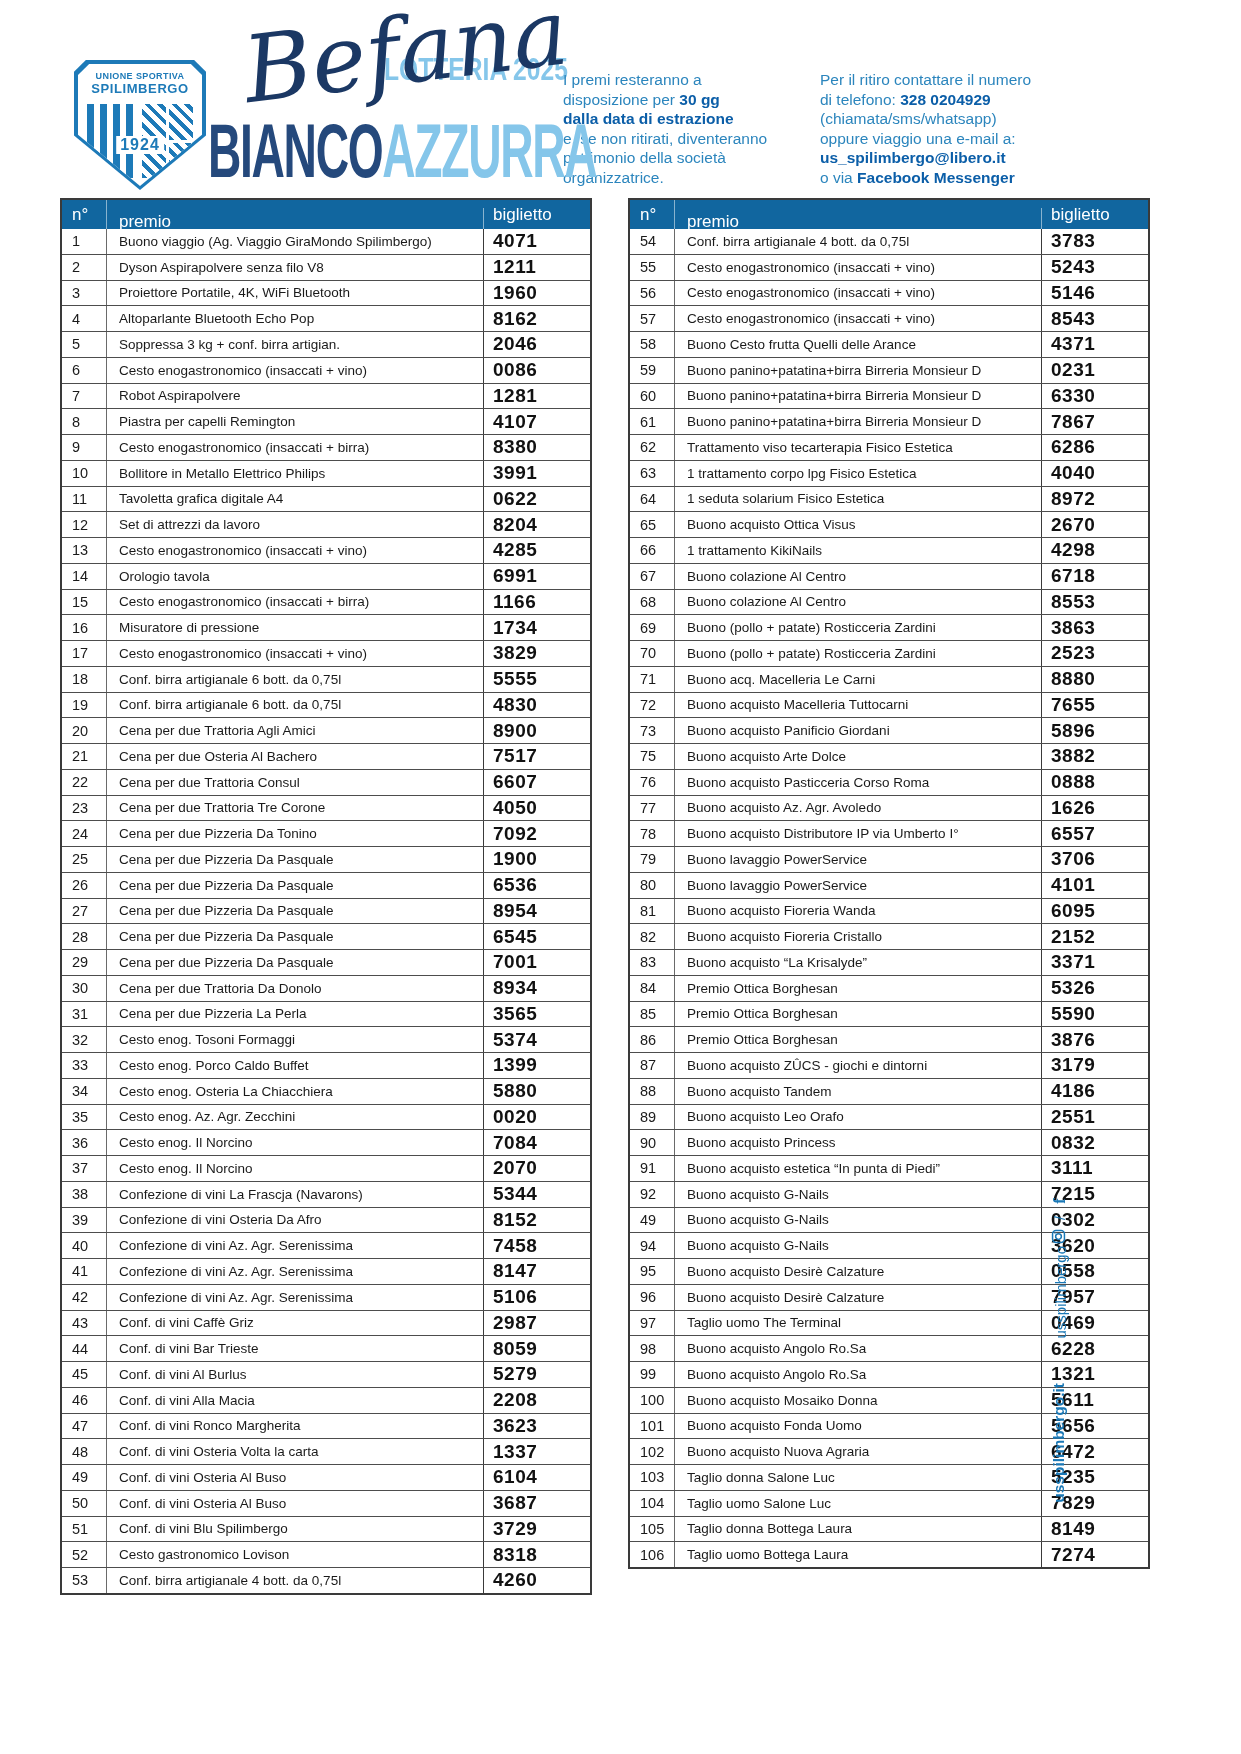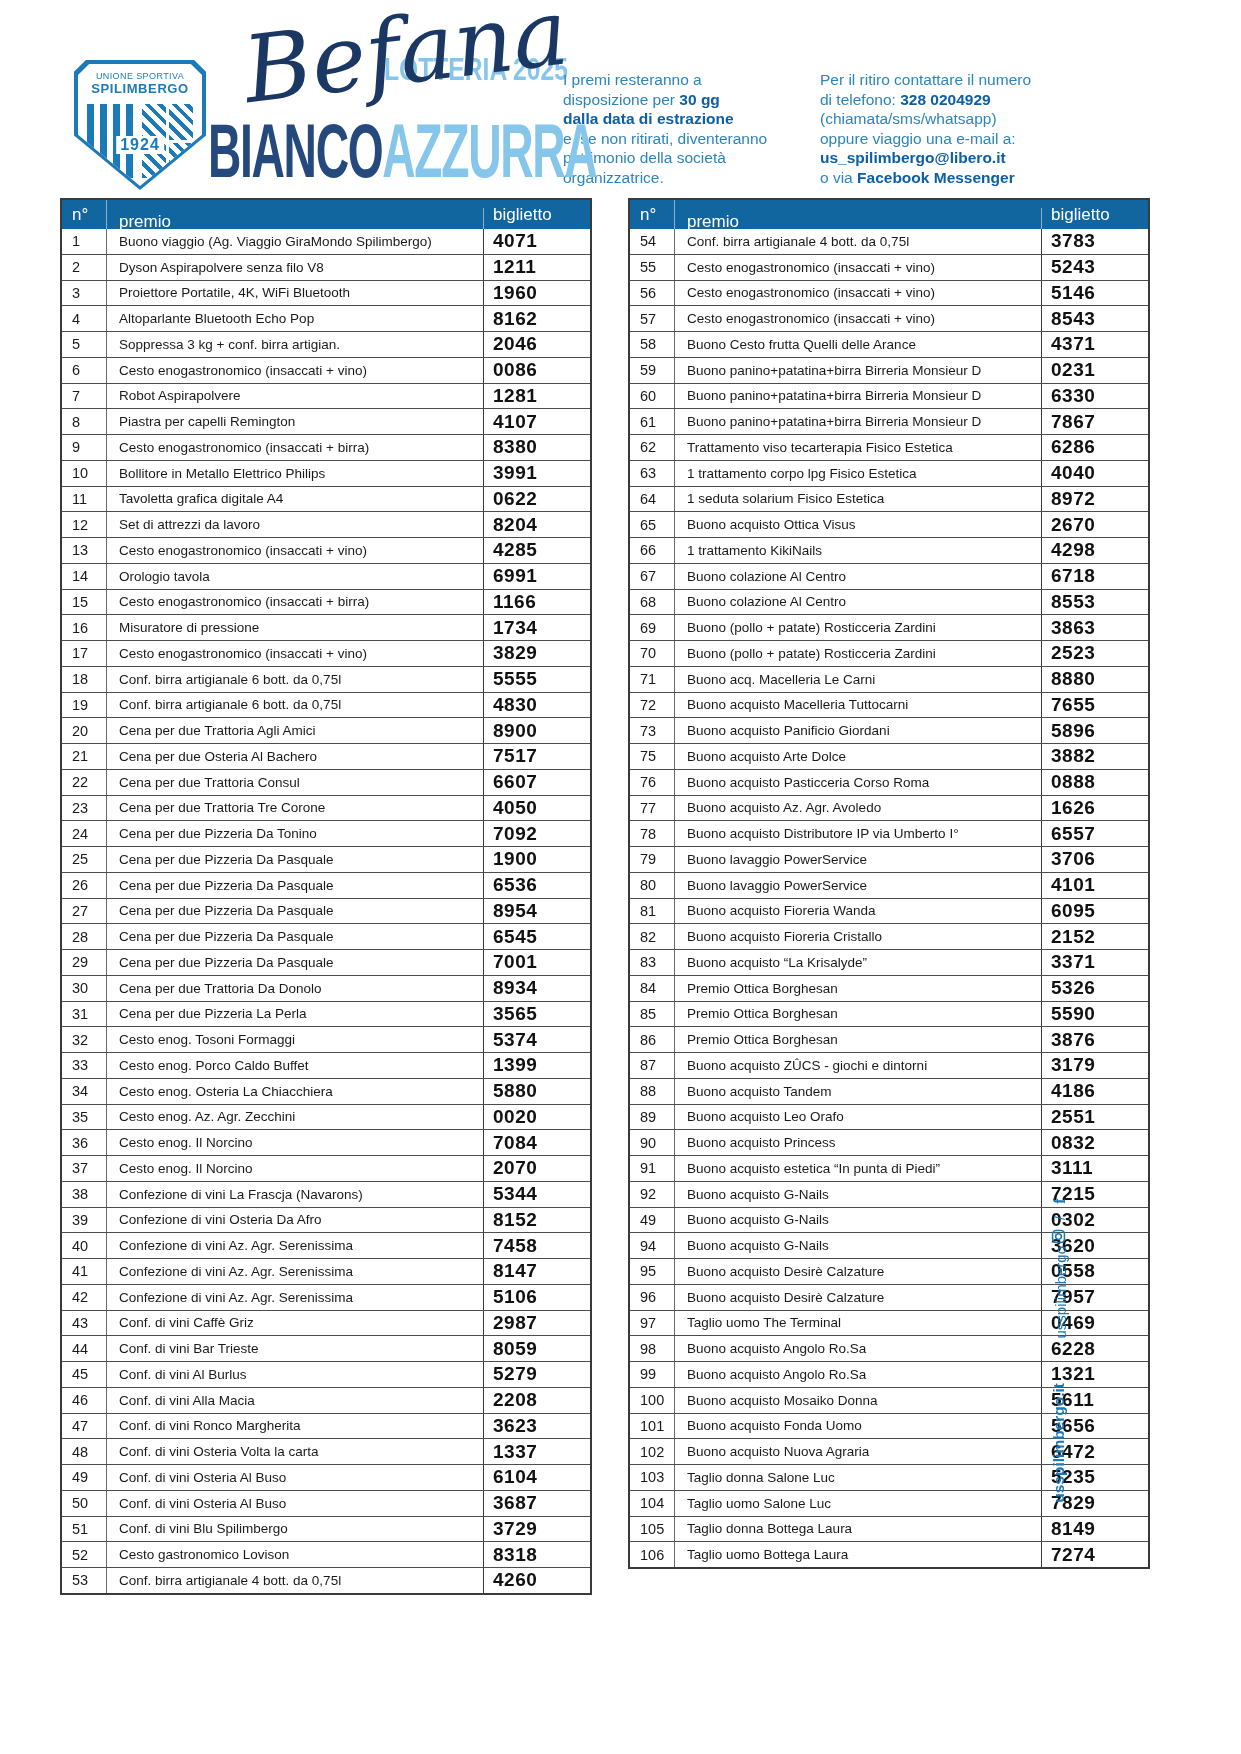--- a/index.html
+++ b/index.html
@@ -5,21 +5,21 @@
   html,body{margin:0;padding:0;background:#e8e8e8;}
   .page{position:relative;width:1241px;height:1754px;background:#ffffff;margin:0 auto;
         font-family:"Liberation Sans",sans-serif;overflow:hidden;}
 
   
   .logo{position:absolute;left:74px;top:60px;width:132px;height:130px;}
   .shield-outer{width:100%;height:100%;background:#1d7ab8;position:relative;
     clip-path:polygon(9% 0,91% 0,100% 9%,100% 58%,50% 100%,0 58%,0 9%);}
   .shield-inner{position:absolute;inset:4px;background:#fff;
     clip-path:polygon(9% 0,91% 0,100% 9%,100% 58%,50% 100%,0 58%,0 9%);}
-  .logo-t1{margin-top:7px;text-align:center;font-size:9px;font-weight:normal;color:#1d7ab8;letter-spacing:.4px;}
+  .logo-t1{margin-top:7px;text-align:center;font-size:9px;font-weight:bold;color:#1d7ab8;letter-spacing:.4px;}
   .logo-t2{text-align:center;font-size:13px;font-weight:bold;color:#1d7ab8;letter-spacing:.6px;}
   .logo-body{position:absolute;top:40px;left:9px;right:9px;bottom:8px;display:flex;gap:3px;}
   .logo-stripes{flex:1;background:repeating-linear-gradient(90deg,#1d7ab8 0 7px,#ffffff 7px 13px);}
   .logo-quad{flex:1;display:grid;grid-template-columns:1fr 1fr;grid-template-rows:1fr 1fr;gap:3px;}
   .logo-quad div{background:repeating-linear-gradient(45deg,#1d7ab8 0 4px,#ffffff 4px 9px);}
   .logo-year{position:absolute;top:52%;left:50%;transform:translate(-50%,-50%);background:#fff;
     color:#1d7ab8;font-weight:bold;font-size:16px;padding:0 4px;letter-spacing:1px;margin-top:18px;}
 
   .lotteria{position:absolute;left:384px;top:52px;color:#85c6ea;font-weight:bold;font-size:28px;
     letter-spacing:0px;transform:scale(.88,1.1);transform-origin:left top;white-space:nowrap;}

